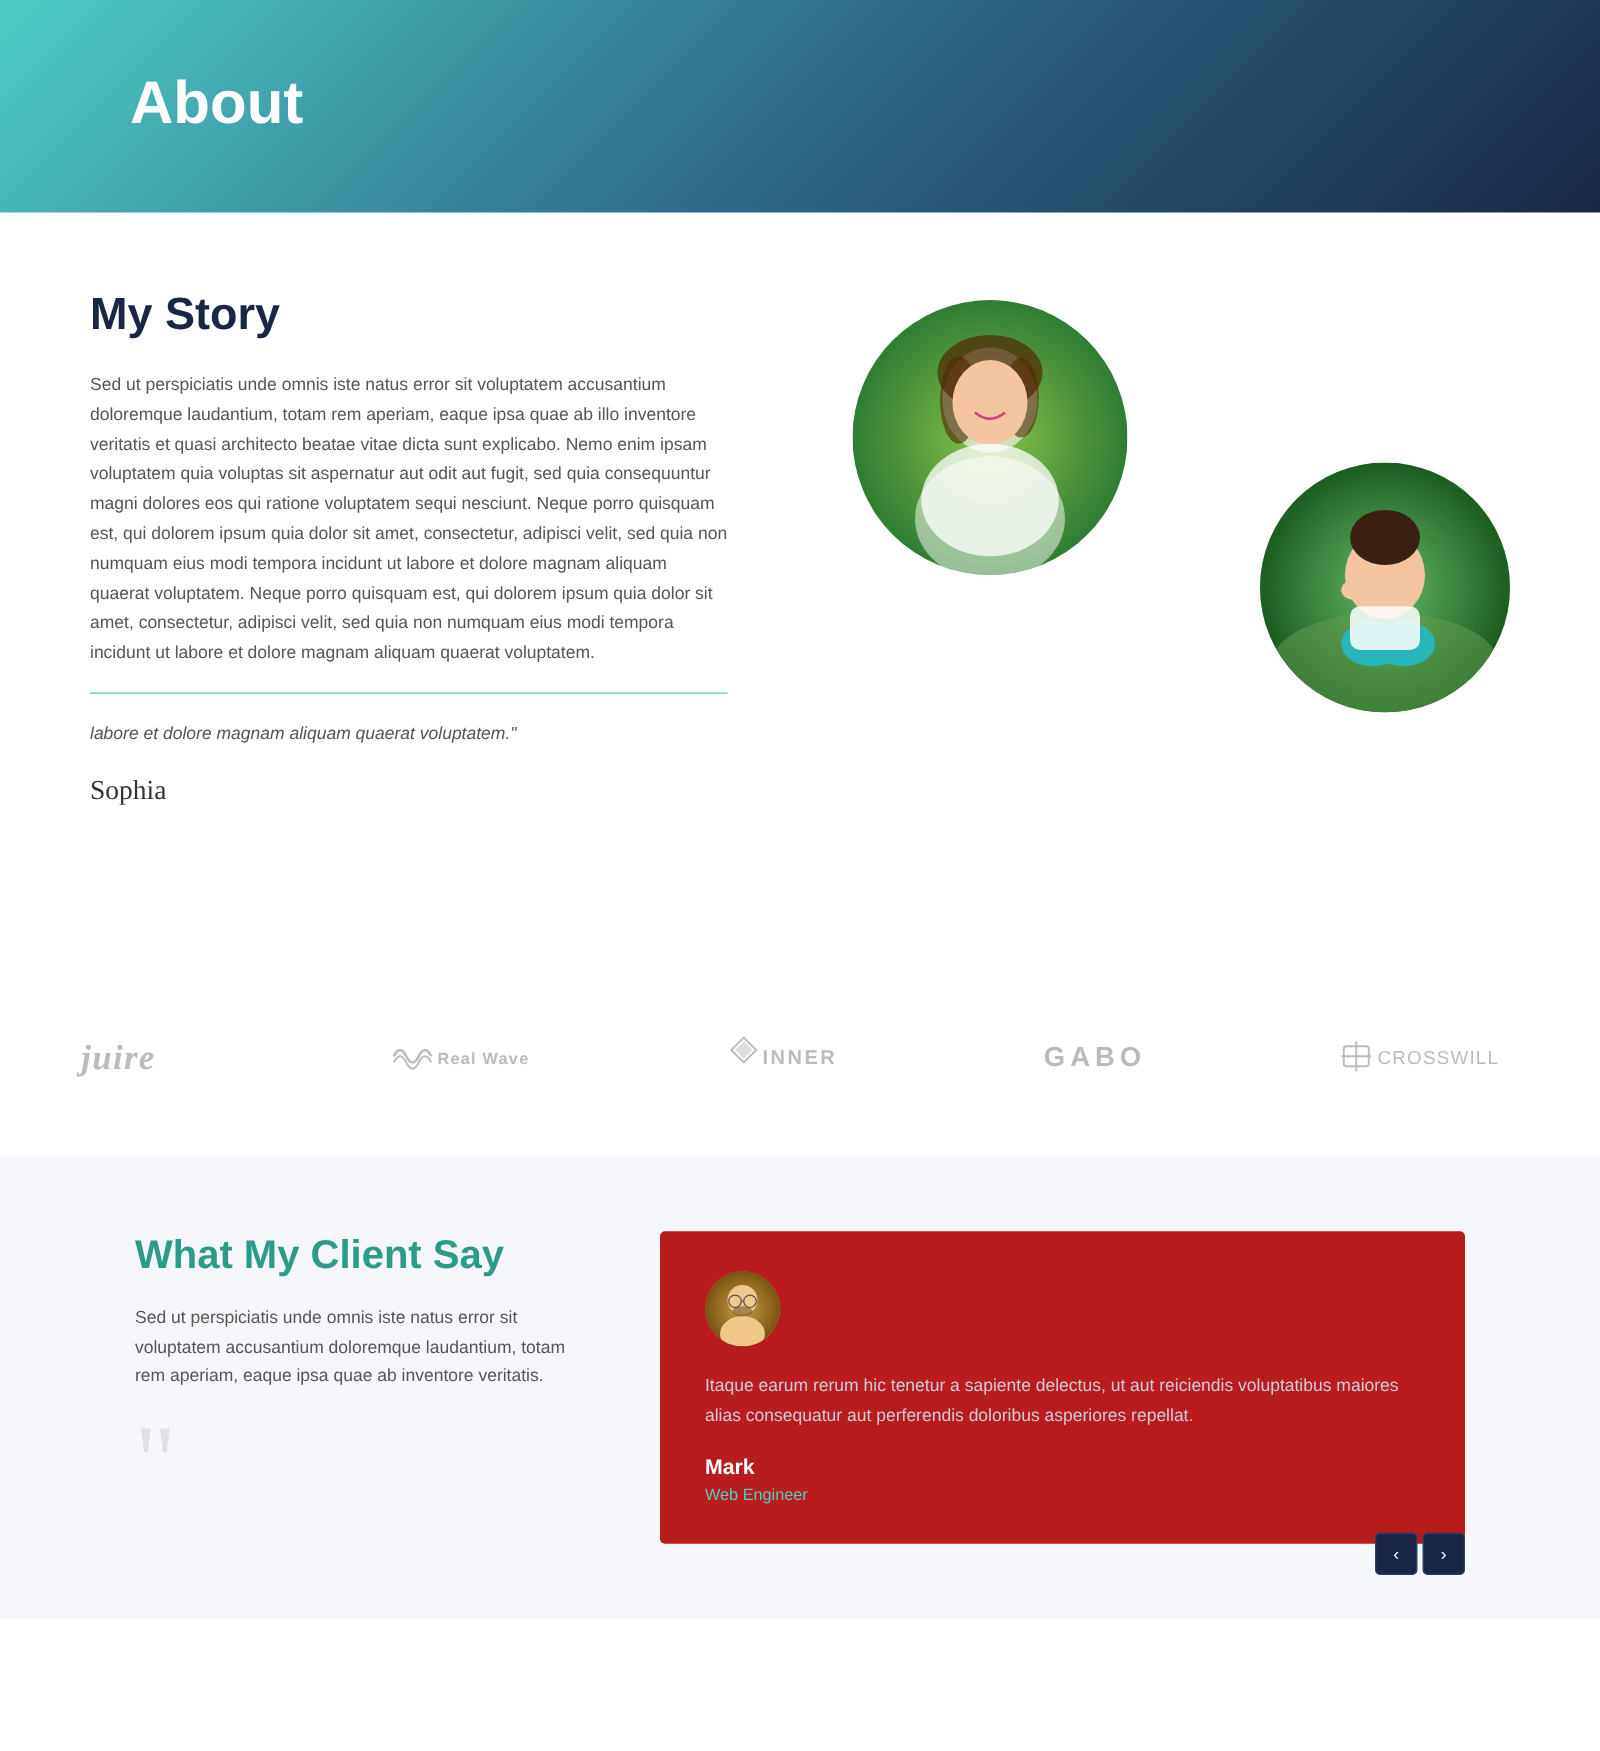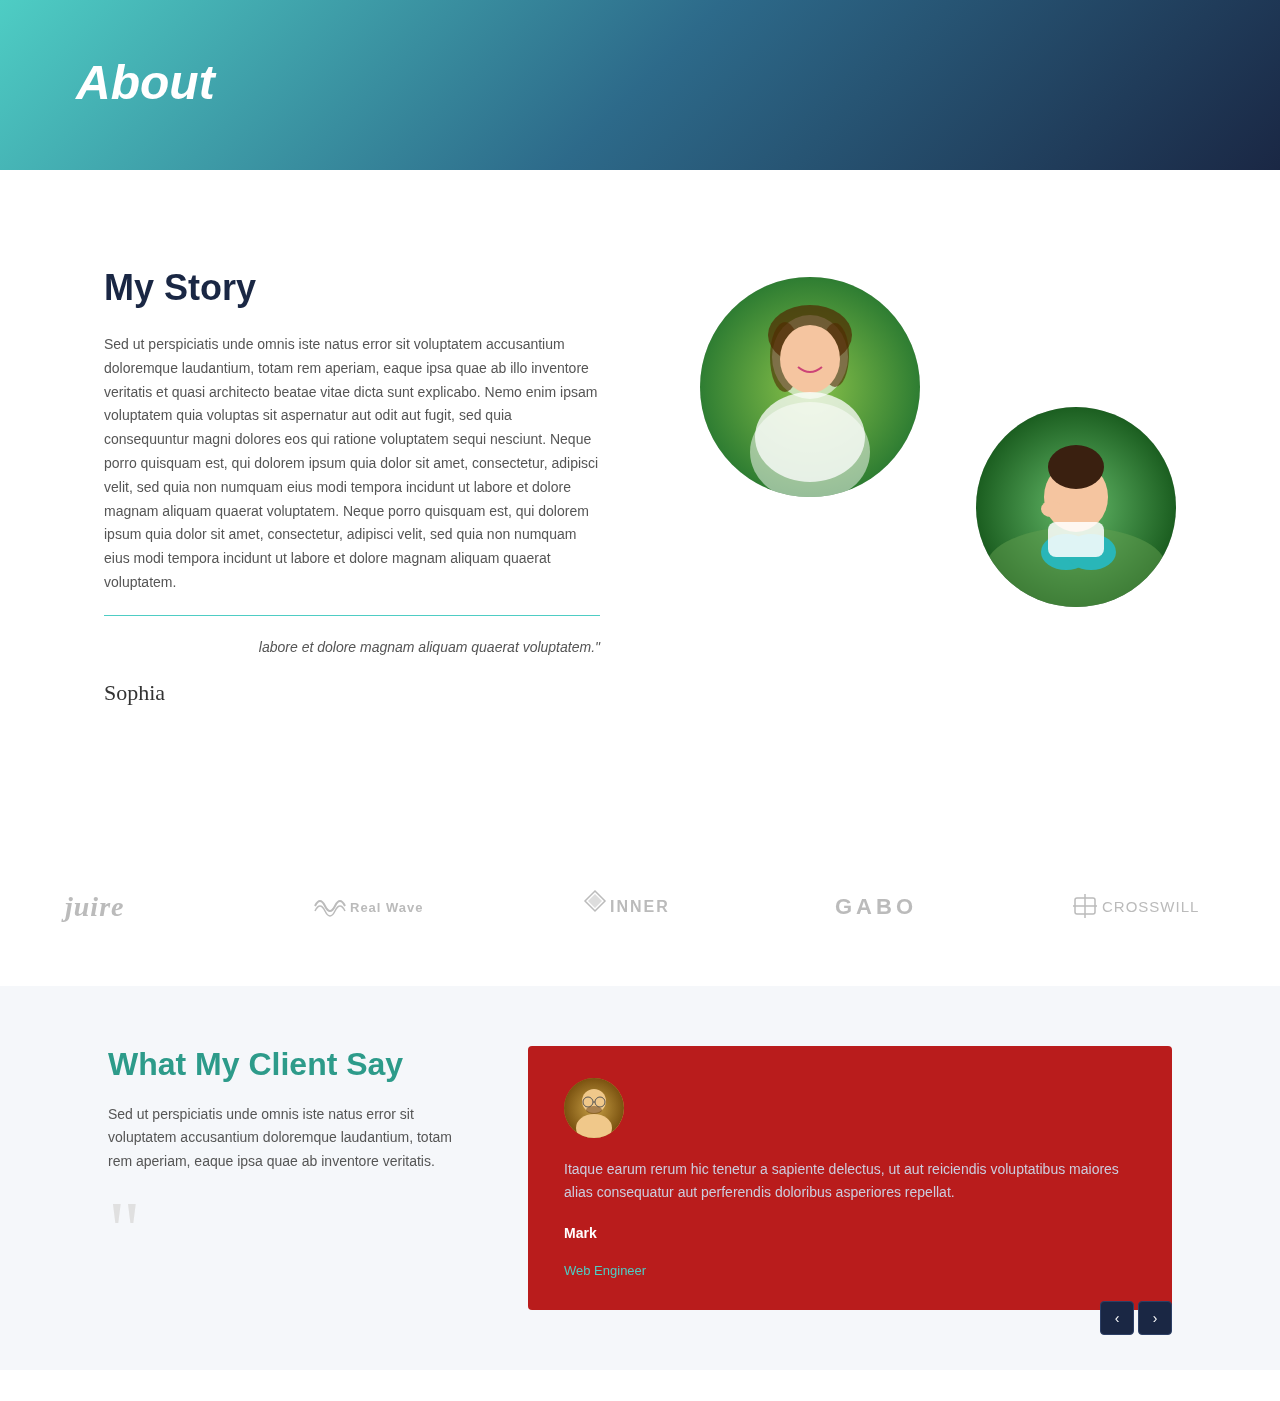--- a/index.html
+++ b/index.html
@@ -1,37 +1,35 @@
 <!DOCTYPE html>
 <html><head>
   <meta charset="utf-8">
   <style>
     * { margin: 0; padding: 0; box-sizing: border-box; }
     body { font-family: 'Segoe UI', Arial, sans-serif; background: #fff; color: #333; width: 1280px; }
 
     
     .hero-header {
       background: linear-gradient(135deg, #4ecdc4 0%, #2d6a8a 50%, #1a2744 100%);
-      padding: 40px 76px 60px;
+      padding: 40px 104px 60px;
       min-height: 160px;
       display: flex;
       align-items: flex-start;
       padding-top: 55px;
-      font-style: italic;
     }
     .hero-header h1 {
       color: #fff;
       font-size: 48px;
       font-weight: 800;
     }
 
     
     .main-content {
-      padding: 60px 104px;
-      margin-top: 37px;
+      padding: 60px 72px;
     }
 
     
     .story-section {
       display: flex;
       gap: 80px;
       align-items: flex-start;
       margin-bottom: 80px;
     }
     .story-text {
@@ -53,21 +51,20 @@
     .story-divider {
       border: none;
       border-top: 1px solid #4ecdc4;
       margin: 20px 0;
     }
     .story-quote {
       font-size: 14px;
       color: #555;
       font-style: italic;
       margin-bottom: 12px;
-      text-align: right;
     }
     .story-signature {
       font-family: 'Georgia', serif;
       font-size: 22px;
       color: #333;
     }
     .story-images {
       flex: 1;
       position: relative;
       height: 340px;
@@ -159,23 +156,23 @@
       overflow: hidden;
     }
     .testimonial-text {
       font-size: 14px;
       line-height: 1.7;
       color: #ccd;
       margin-bottom: 20px;
     }
     .testimonial-name {
       font-weight: 700;
-      font-size: 14px;
+      font-size: 17px;
       color: #fff;
-      margin-bottom: 22px;
+      margin-bottom: 4px;
     }
     .testimonial-role {
       font-size: 13px;
       color: #4ecdc4;
     }
     .testimonial-nav {
       position: absolute;
       bottom: -25px;
       right: 0;
       display: flex;

